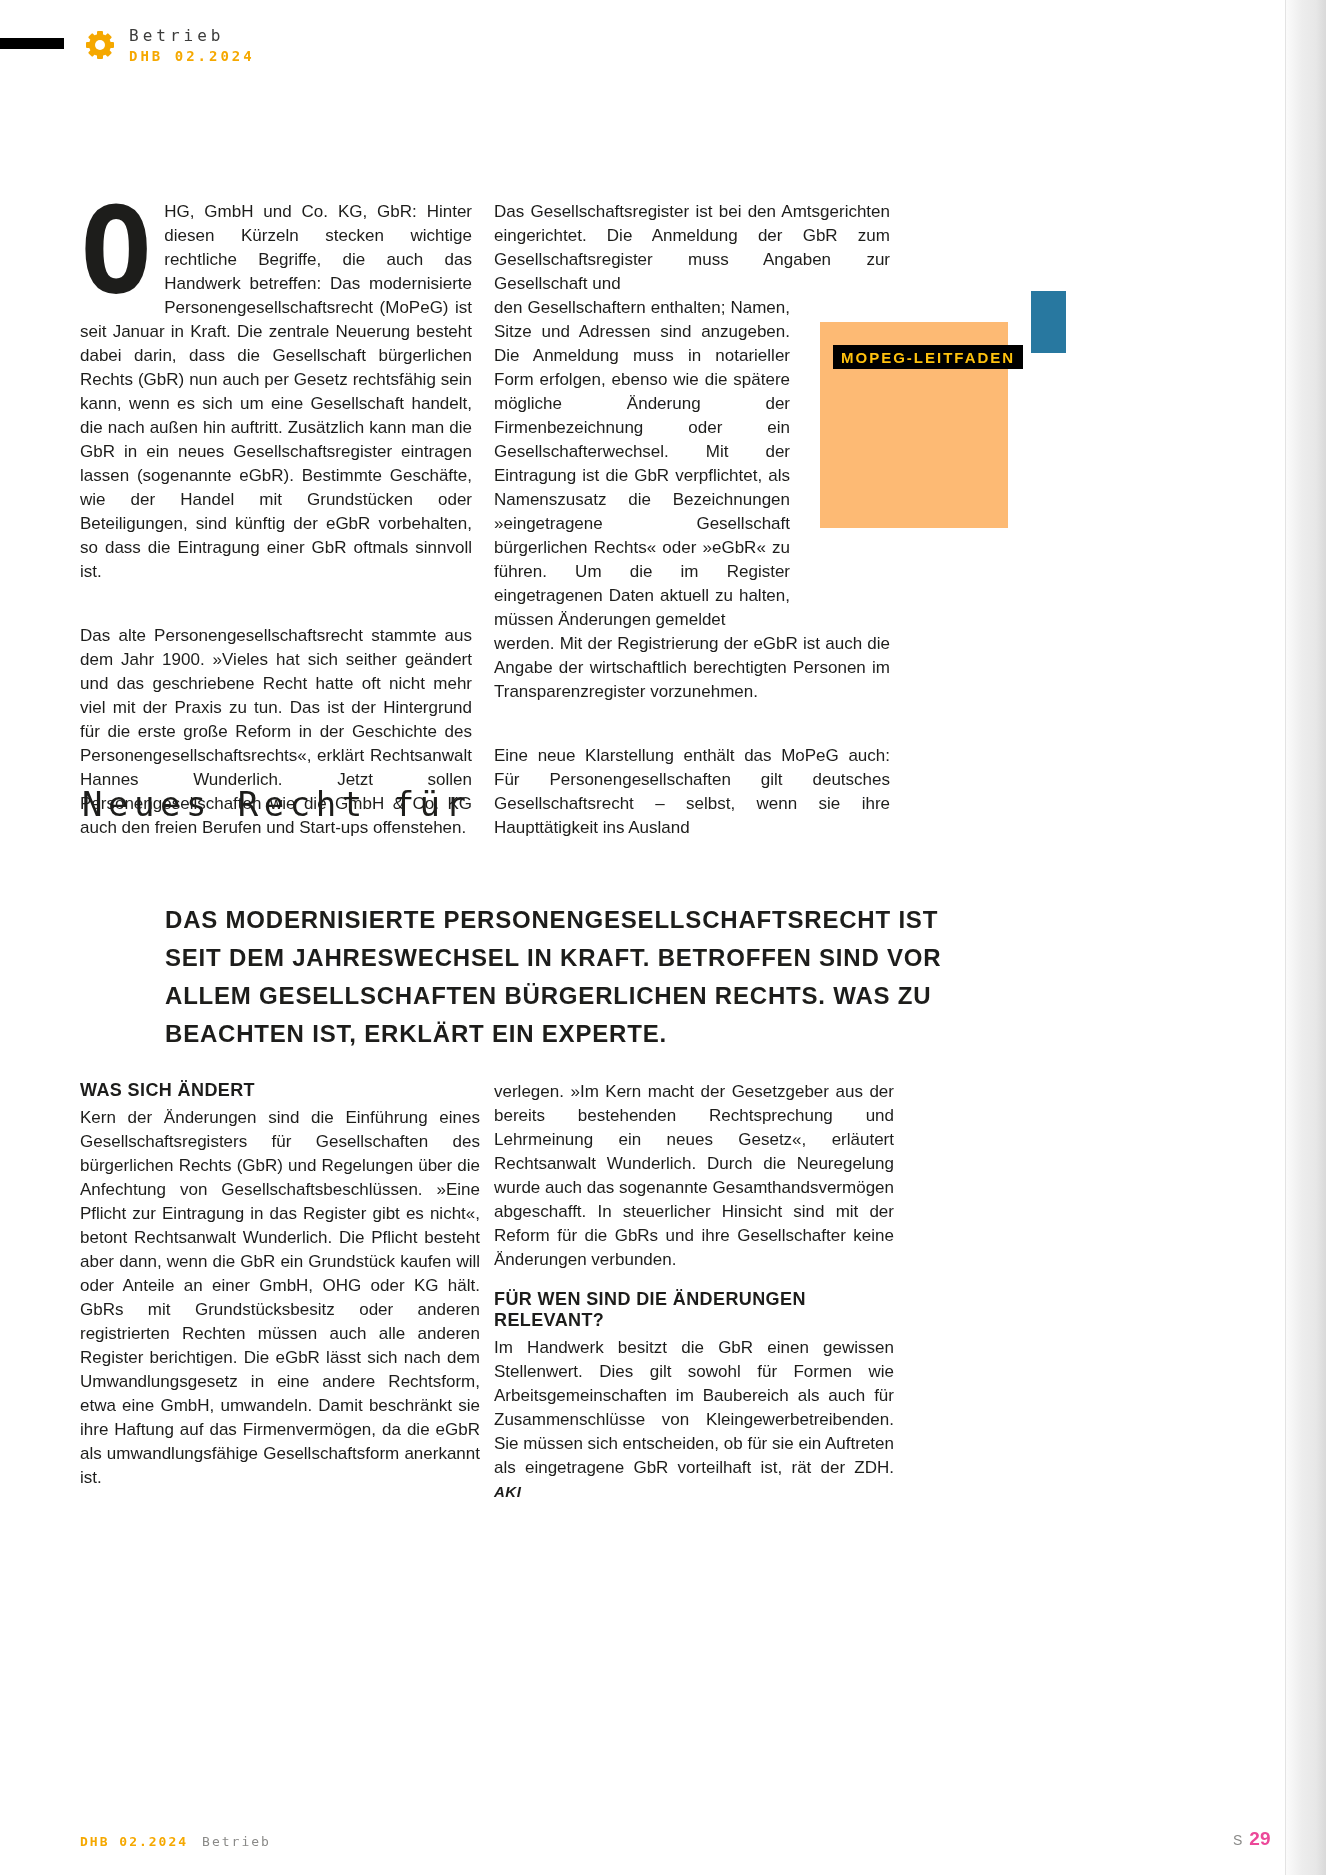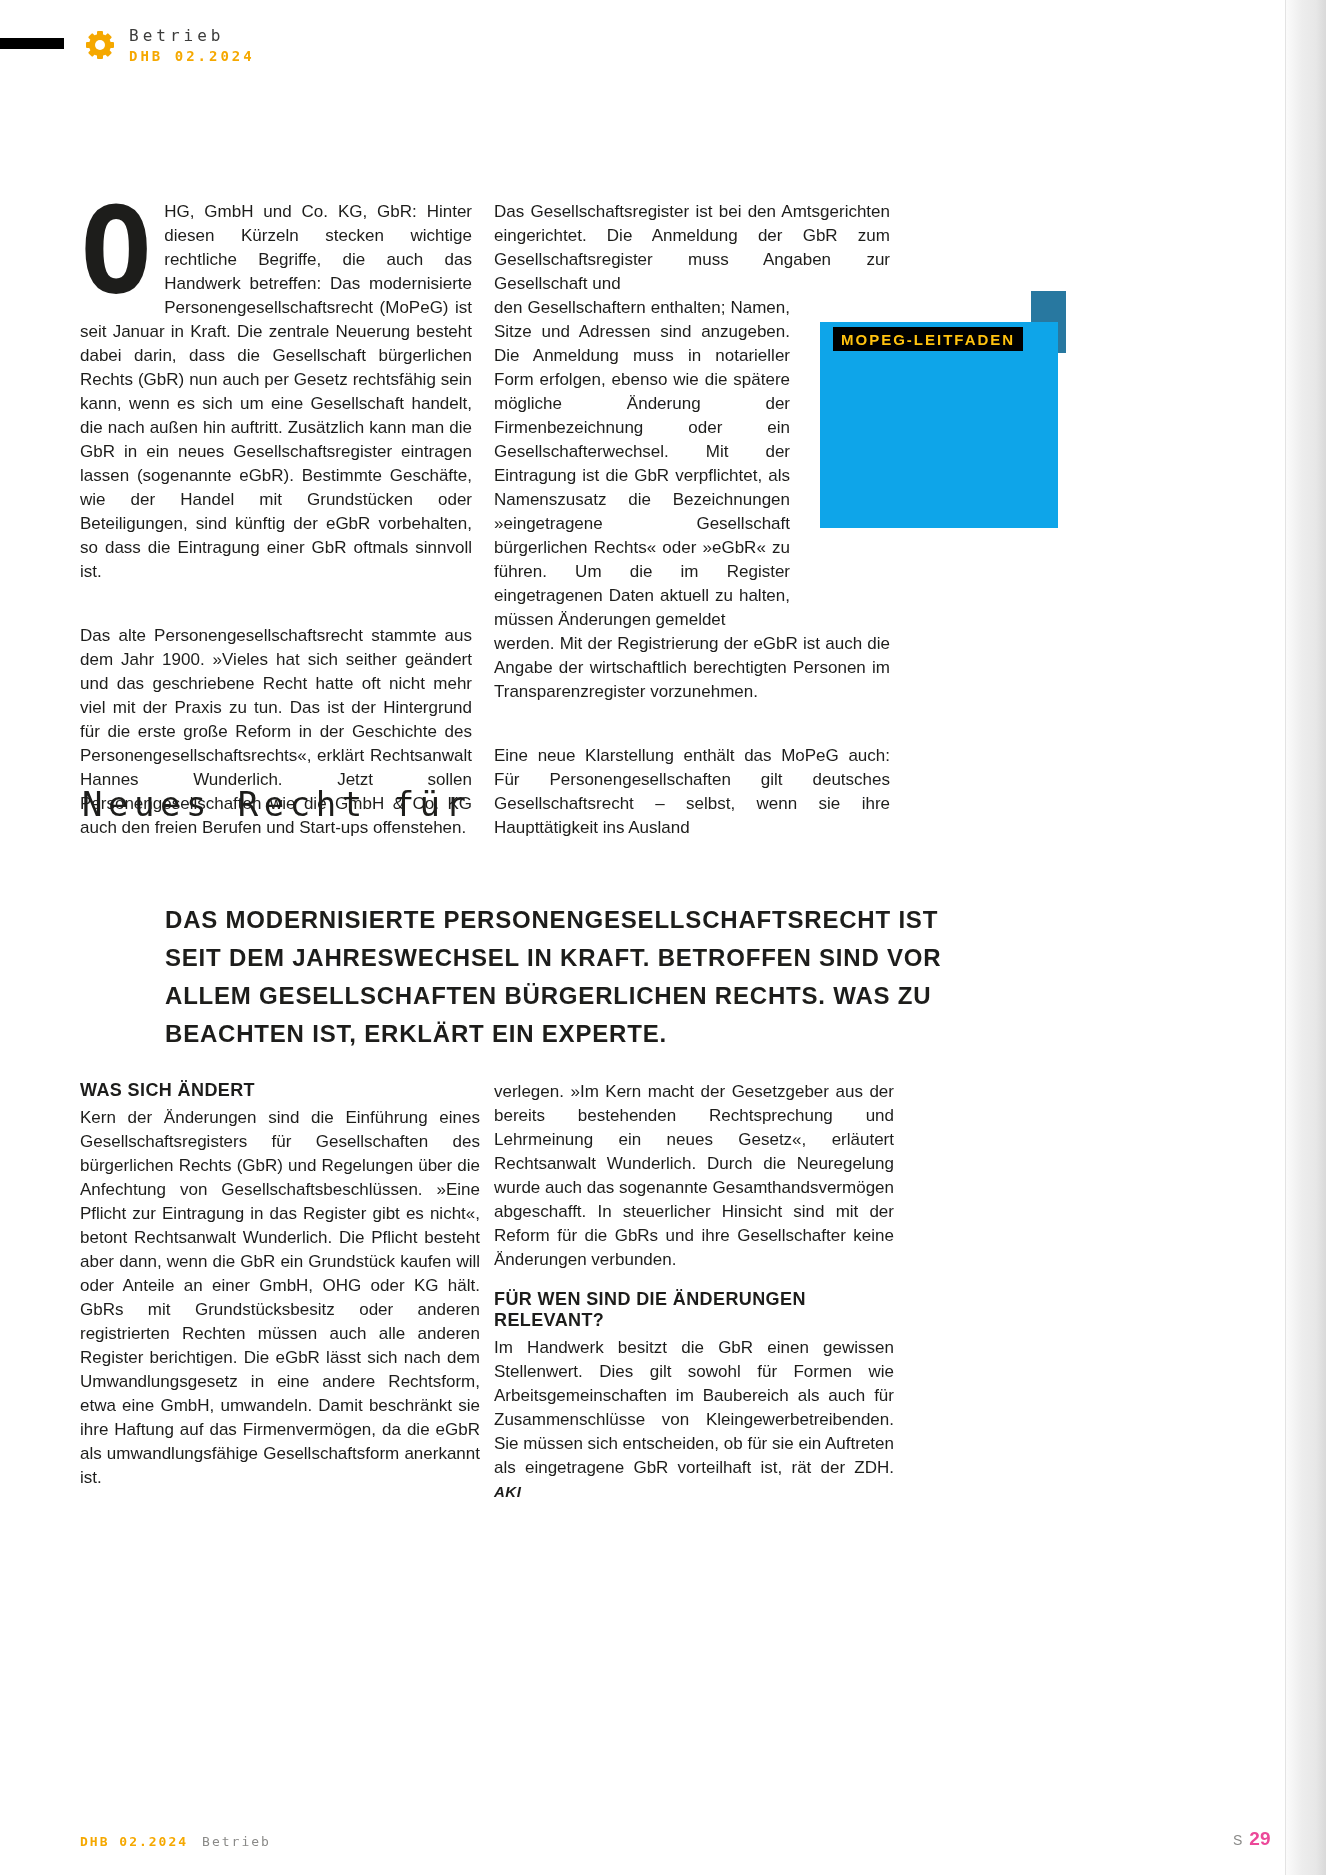--- a/index.html
+++ b/index.html
@@ -39,22 +39,22 @@
     font-family:"DejaVu Sans Mono", monospace;
     font-weight:bold;
     font-size:120px; line-height:96px;
     margin:3px 12px 0 0;
     color:#1d1d1b;
   }
   .narrow { width:296px; }
 
   
   .infobox {
-    position:absolute; left:820px; top:322px; width:238px; height:206px;
-    background:#0ea5e9; z-index:2; padding:5px 13px 12px 13px;
+    position:absolute; left:820px; top:322px; width:188px; height:206px;
+    background:#fdba74; z-index:2; padding:23px 13px 12px 13px;
   }
   .infobox-title {
     display:inline-block; background:#000; color:#FFC20E;
     font-size:15px; font-weight:bold; letter-spacing:2px;
     padding:4px 8px 3px 8px; margin-bottom:9px; white-space:nowrap;
   }
   .infobox-body { font-size:15px; line-height:21.5px; text-align:left; color:#1d1d1b; }
   .infobox-link { font-weight:bold; cursor:pointer; }
   .blue-accent { position:absolute; left:1031px; top:291px; width:35px; height:62px; background:#2878A0; z-index:1; }
 

